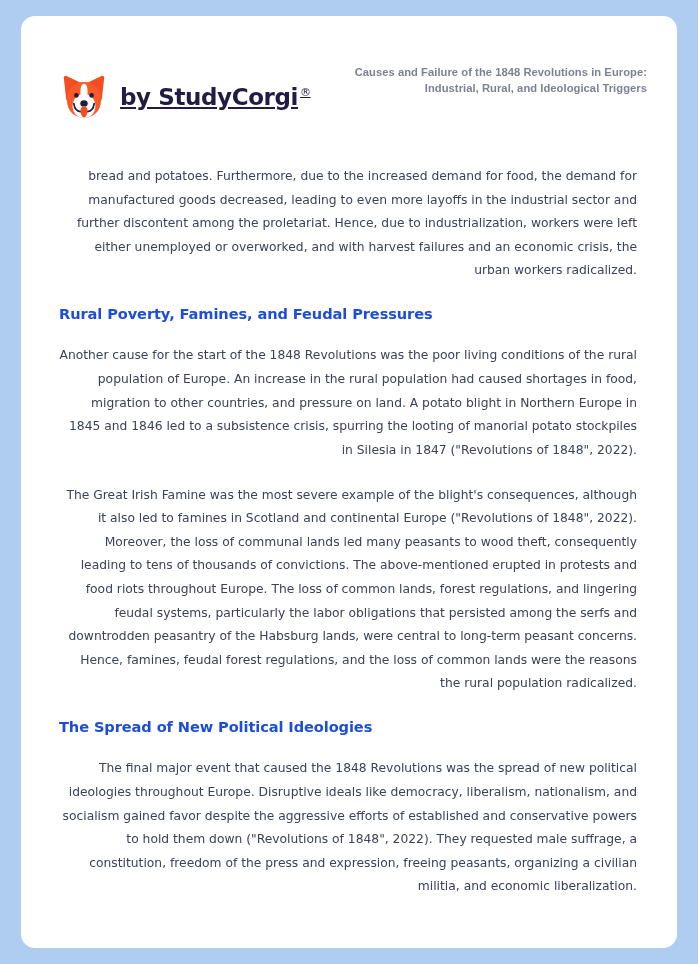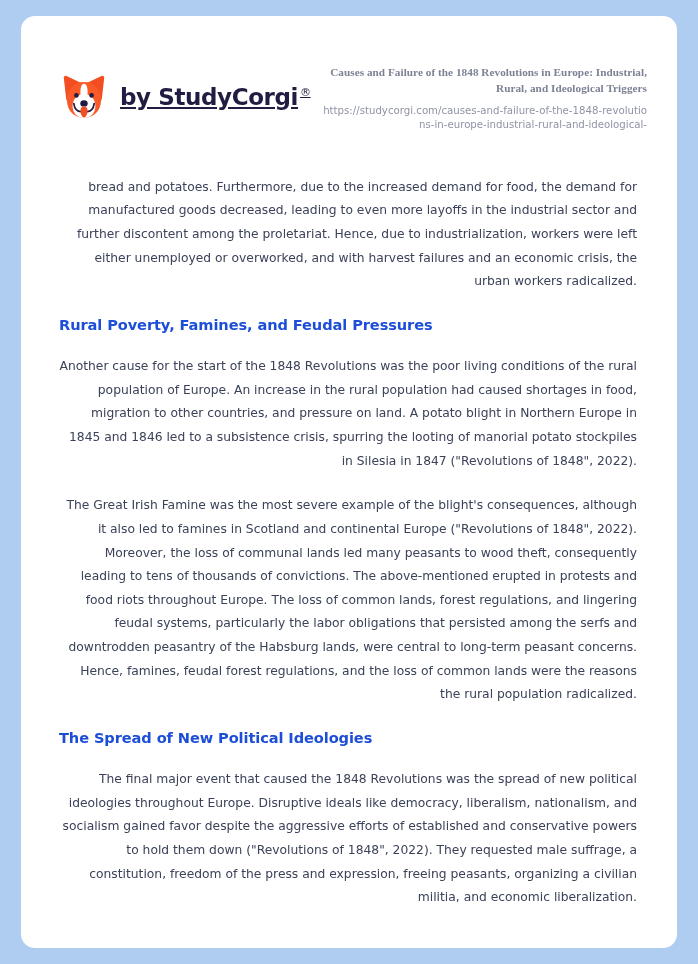--- a/index.html
+++ b/index.html
@@ -70,21 +70,21 @@
   }
 
   .header-meta {
     text-align: right;
     width: 330px;
     padding-top: 2px;
   }
 
   .doc-title {
     color: #7d8194;
-    font-family: Liberation Serif, serif;
+    font-family: Liberation Sans, sans-serif;
     font-weight: bold;
     font-size: 11.2px;
     line-height: 1.42;
     letter-spacing: 0.05px;
   }
 
   .doc-url {
     color: #8f93a5;
     font-family: "DejaVu Sans", sans-serif;
     font-size: 10.2px;
@@ -154,21 +154,20 @@
         </svg>
       </span>
       <span class="brand-wordmark">
         <span>by StudyCorgi</span>
         <span class="brand-reg">®</span>
       </span>
     </div>
 
     <div class="header-meta">
       <div class="doc-title">Causes and Failure of the 1848 Revolutions in Europe: Industrial, Rural, and Ideological Triggers</div>
-      <div class="doc-url">https://studycorgi.com/causes-and-failure-of-the-1848-revolutions-in-europe-industrial-rural-and-ideological-</div>
     </div>
 
   </div>
 
   <div class="doc-body">
     <p>bread and potatoes. Furthermore, due to the increased demand for food, the demand for manufactured goods decreased, leading to even more layoffs in the industrial sector and further discontent among the proletariat. Hence, due to industrialization, workers were left either unemployed or overworked, and with harvest failures and an economic crisis, the urban workers radicalized.</p>
     <h2>Rural Poverty, Famines, and Feudal Pressures</h2>
     <p>Another cause for the start of the 1848 Revolutions was the poor living conditions of the rural population of Europe. An increase in the rural population had caused shortages in food, migration to other countries, and pressure on land. A potato blight in Northern Europe in 1845 and 1846 led to a subsistence crisis, spurring the looting of manorial potato stockpiles in Silesia in 1847 ("Revolutions of 1848", 2022).</p>
     <p>The Great Irish Famine was the most severe example of the blight's consequences, although it also led to famines in Scotland and continental Europe ("Revolutions of 1848", 2022). Moreover, the loss of communal lands led many peasants to wood theft, consequently leading to tens of thousands of convictions. The above-mentioned erupted in protests and food riots throughout Europe. The loss of common lands, forest regulations, and lingering feudal systems, particularly the labor obligations that persisted among the serfs and downtrodden peasantry of the Habsburg lands, were central to long-term peasant concerns. Hence, famines, feudal forest regulations, and the loss of common lands were the reasons the rural population radicalized.</p>
     <h2>The Spread of New Political Ideologies</h2>

